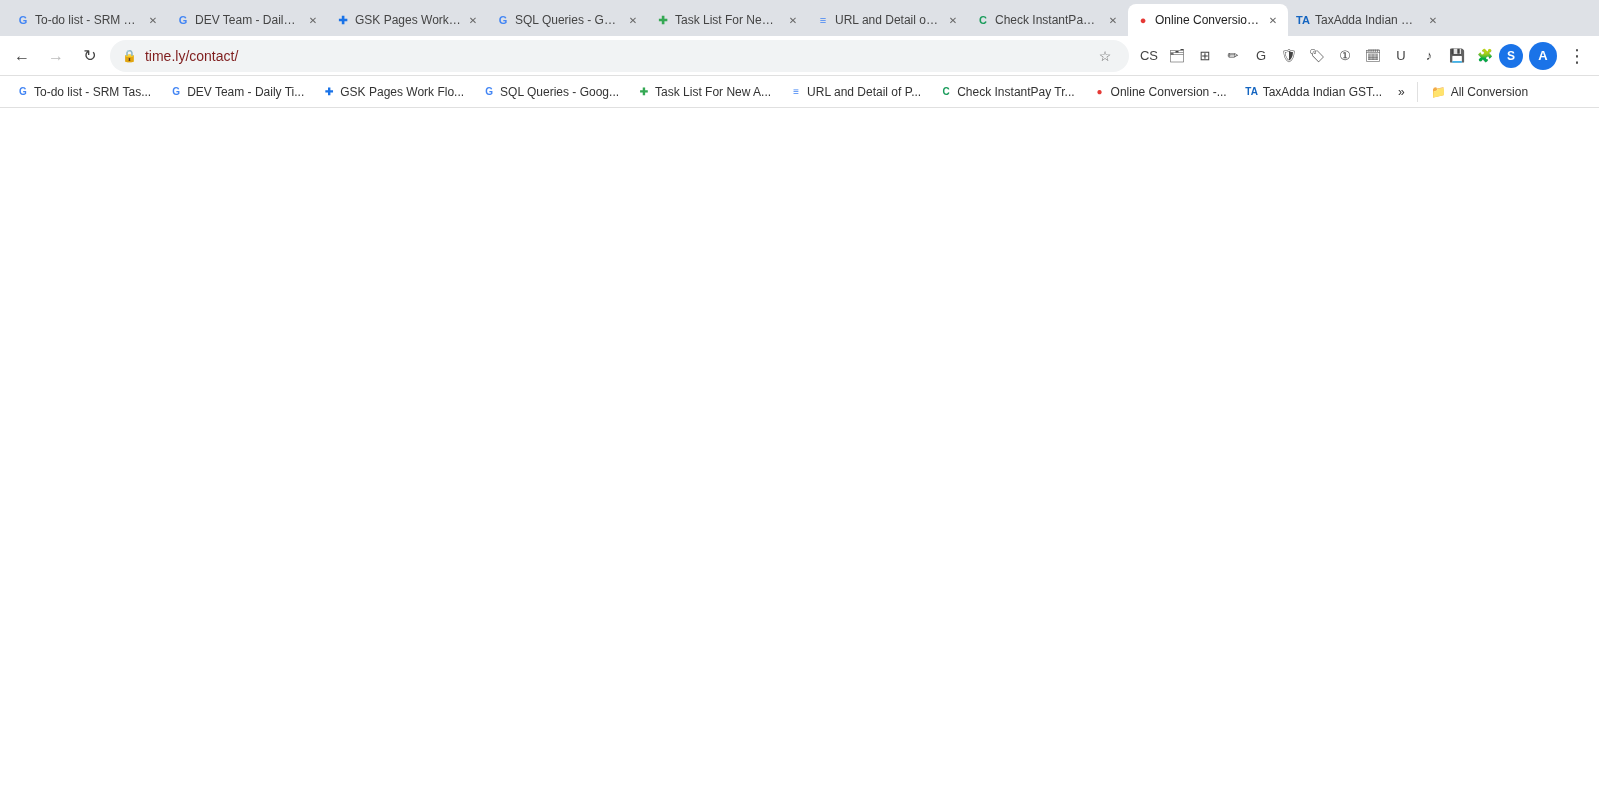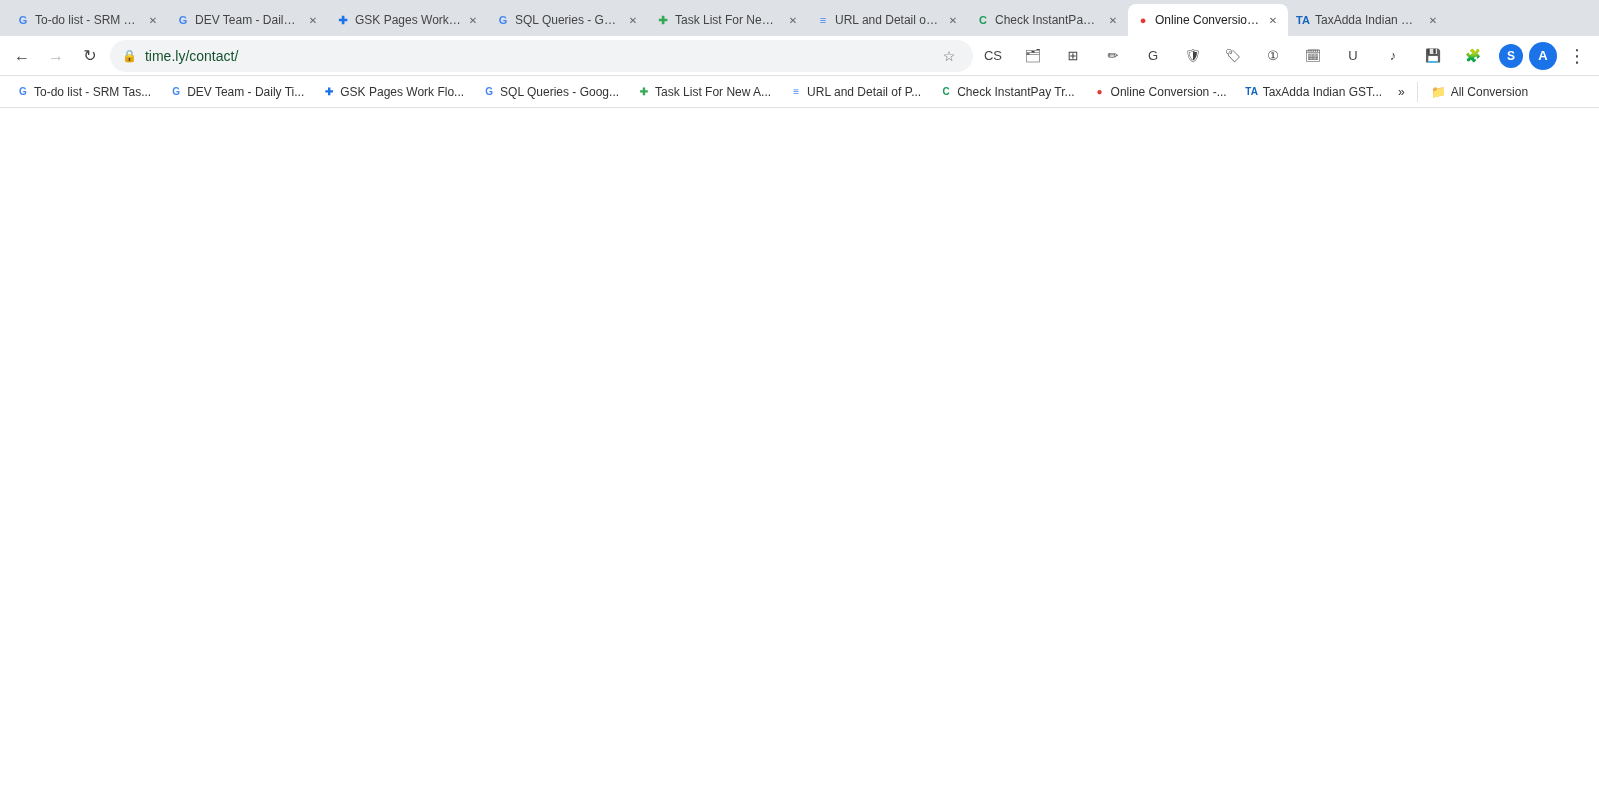--- a/index.html
+++ b/index.html
@@ -108,42 +108,42 @@
     }
     .security-icon {
       font-size: 12px;
       color: #666;
     }
     .address-input {
       flex: 1;
       border: none;
       background: transparent;
       font-size: 14px;
-      color: #14532d;
+      color: #7f1d1d;
       outline: none;
     }
     .star-btn {
       width: 24px;
       height: 24px;
       border-radius: 50%;
       border: none;
       background: transparent;
       cursor: pointer;
       display: flex;
       align-items: center;
       justify-content: center;
       color: #666;
       font-size: 14px;
     }
 
     
     .extensions {
       display: flex;
       align-items: center;
-      gap: 12px;
+      gap: 0;
     }
     .ext-icon {
       width: 28px;
       height: 28px;
       border-radius: 50%;
       display: flex;
       align-items: center;
       justify-content: center;
       cursor: pointer;
       font-size: 13px;

